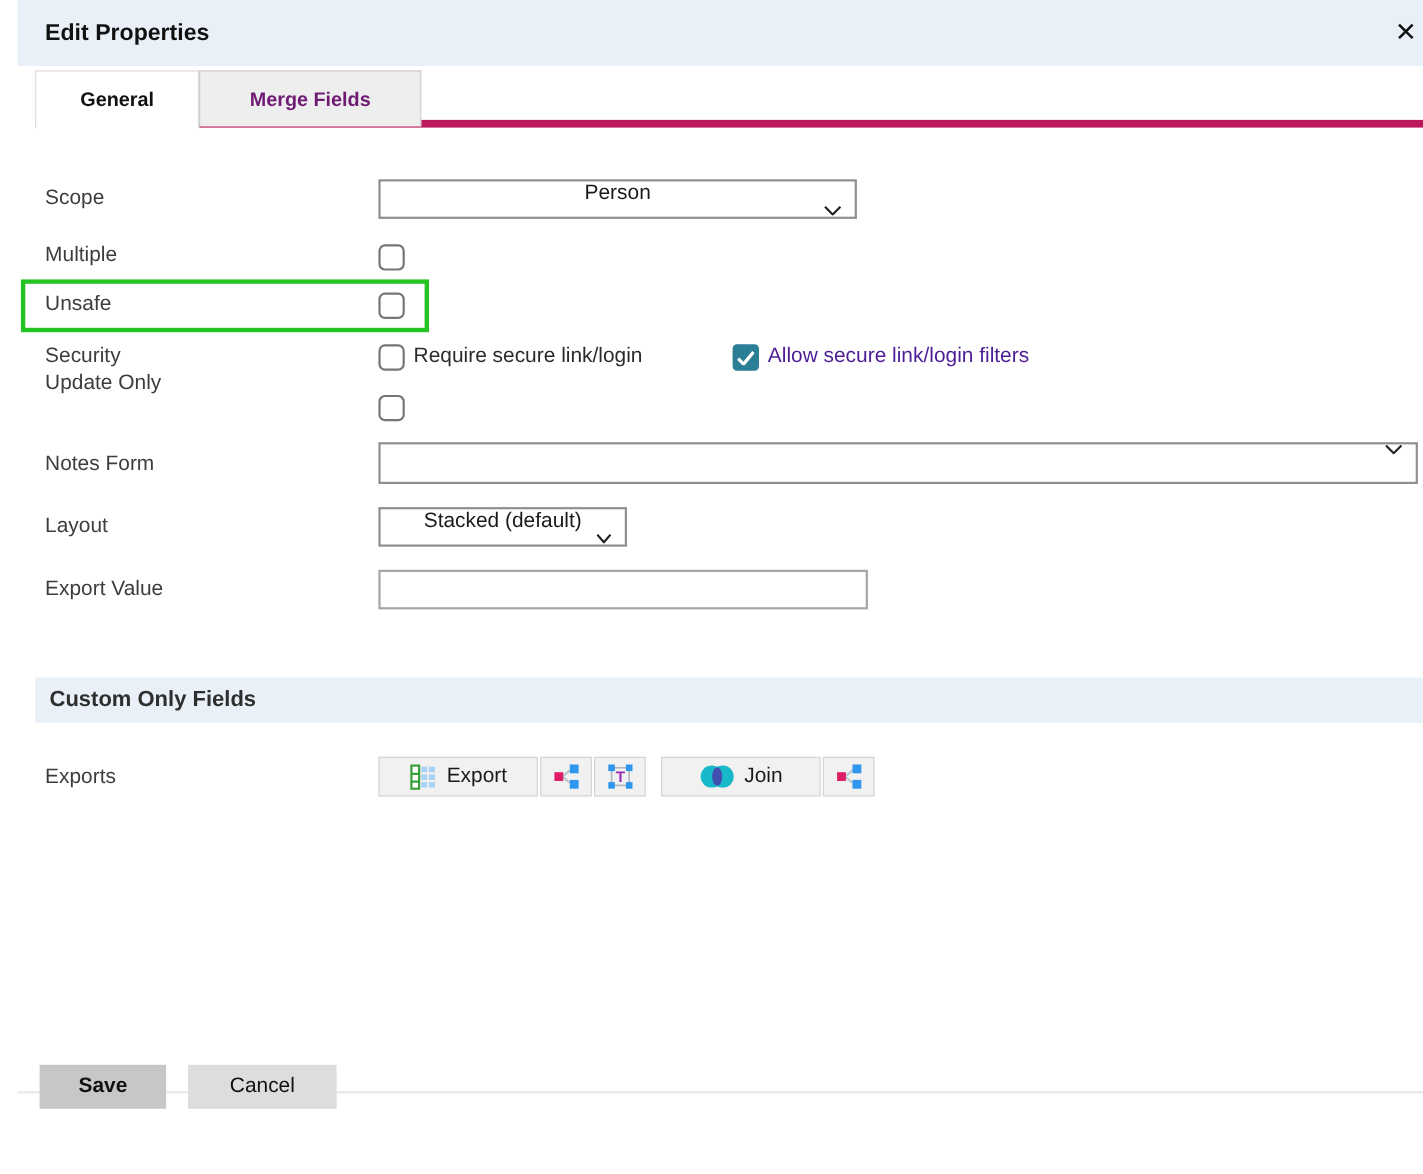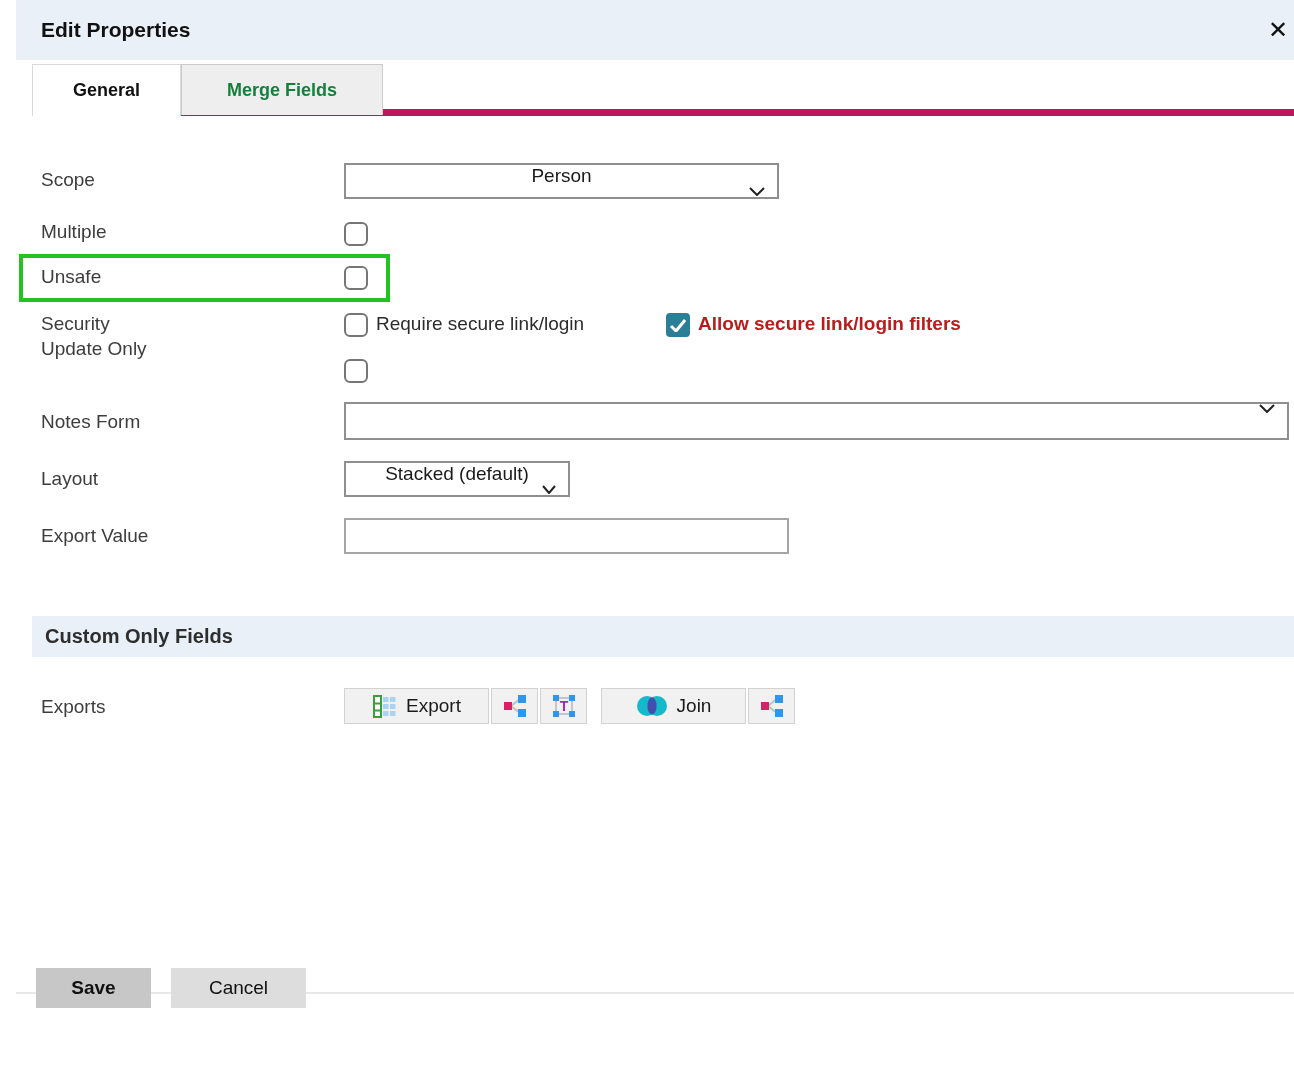--- a/index.html
+++ b/index.html
@@ -15,21 +15,21 @@
     display:flex; align-items:center; justify-content:center; font-size:24px;
     color:#111; cursor:pointer; line-height:1; }
 
   
   .tabbar { position:absolute; top:64px; left:16px; width:1268px; height:52px;
     display:flex; border-bottom:7px solid #be185d; }
   .tab { height:51px; display:flex; align-items:center; justify-content:center;
     font-size:18px; font-weight:bold; cursor:pointer; }
   .tab.active { width:149px; background:#fff; color:#111;
     border:1px solid #d9d9d9; border-bottom:2px solid #fff; margin-bottom:-2px; height:53px; }
-  .tab.inactive { width:202px; background:#eeeeee; color:#15803d;
+  .tab.inactive { width:202px; background:#eeeeee; color:#701a75;
     border:1px solid #cccccc; border-bottom:none; }
 
   
   .lbl { position:absolute; left:25px; font-size:19px; color:#3d3d3d; }
   .selectbox { position:absolute; background:#fff; border:2px solid #8f8f8f;
     display:flex; align-items:center; font-size:19px; color:#1a1a1a;
     padding:0 12px; cursor:pointer;flex-direction:column; }
   .selectbox .chev { margin-left:auto; display:flex; align-items:center; }
   .textinput { position:absolute; background:#fff; border:2px solid #a5a5a5;
     font-size:19px; padding:0 10px; font-family:"Liberation Sans", sans-serif; }
@@ -96,21 +96,21 @@
   <div class="cb" style="left:328px; top:266px;"></div>
 
   <div class="lbl" style="top:313px">Security</div>
   <div class="cb" style="left:328px; top:313px;"></div>
   <div class="lbl" style="left:360px; top:313px; color:#2b2b2b;">Require secure link/login</div>
   <div class="cb checked" style="left:650px; top:313px;">
     <svg width="16" height="13" viewBox="0 0 16 13">
         <polyline points="1,7 6,12 15,1" fill="none" stroke="#fff" stroke-width="3"></polyline>
       </svg>
   </div>
-  <div class="lbl" style="left:682px; top:313px; color:#b91c1c;font-weight:bold;">Allow secure link/login filters</div>
+  <div class="lbl" style="left:682px; top:313px; color:#4c1d95;">Allow secure link/login filters</div>
 
   <div class="lbl" style="top:338px">Update Only</div>
   <div class="cb" style="left:328px; top:359px;"></div>
 
   <div class="lbl" style="top:411px">Notes Form</div>
   <div class="selectbox" style="left:328px; top:402px; width:945px; height:38px;">
     <span></span>
     <span class="chev">
       <svg width="16" height="9" viewBox="0 0 16 9">
           <polyline points="1,1 8,8 15,1" fill="none" stroke="#222" stroke-width="2"></polyline>

